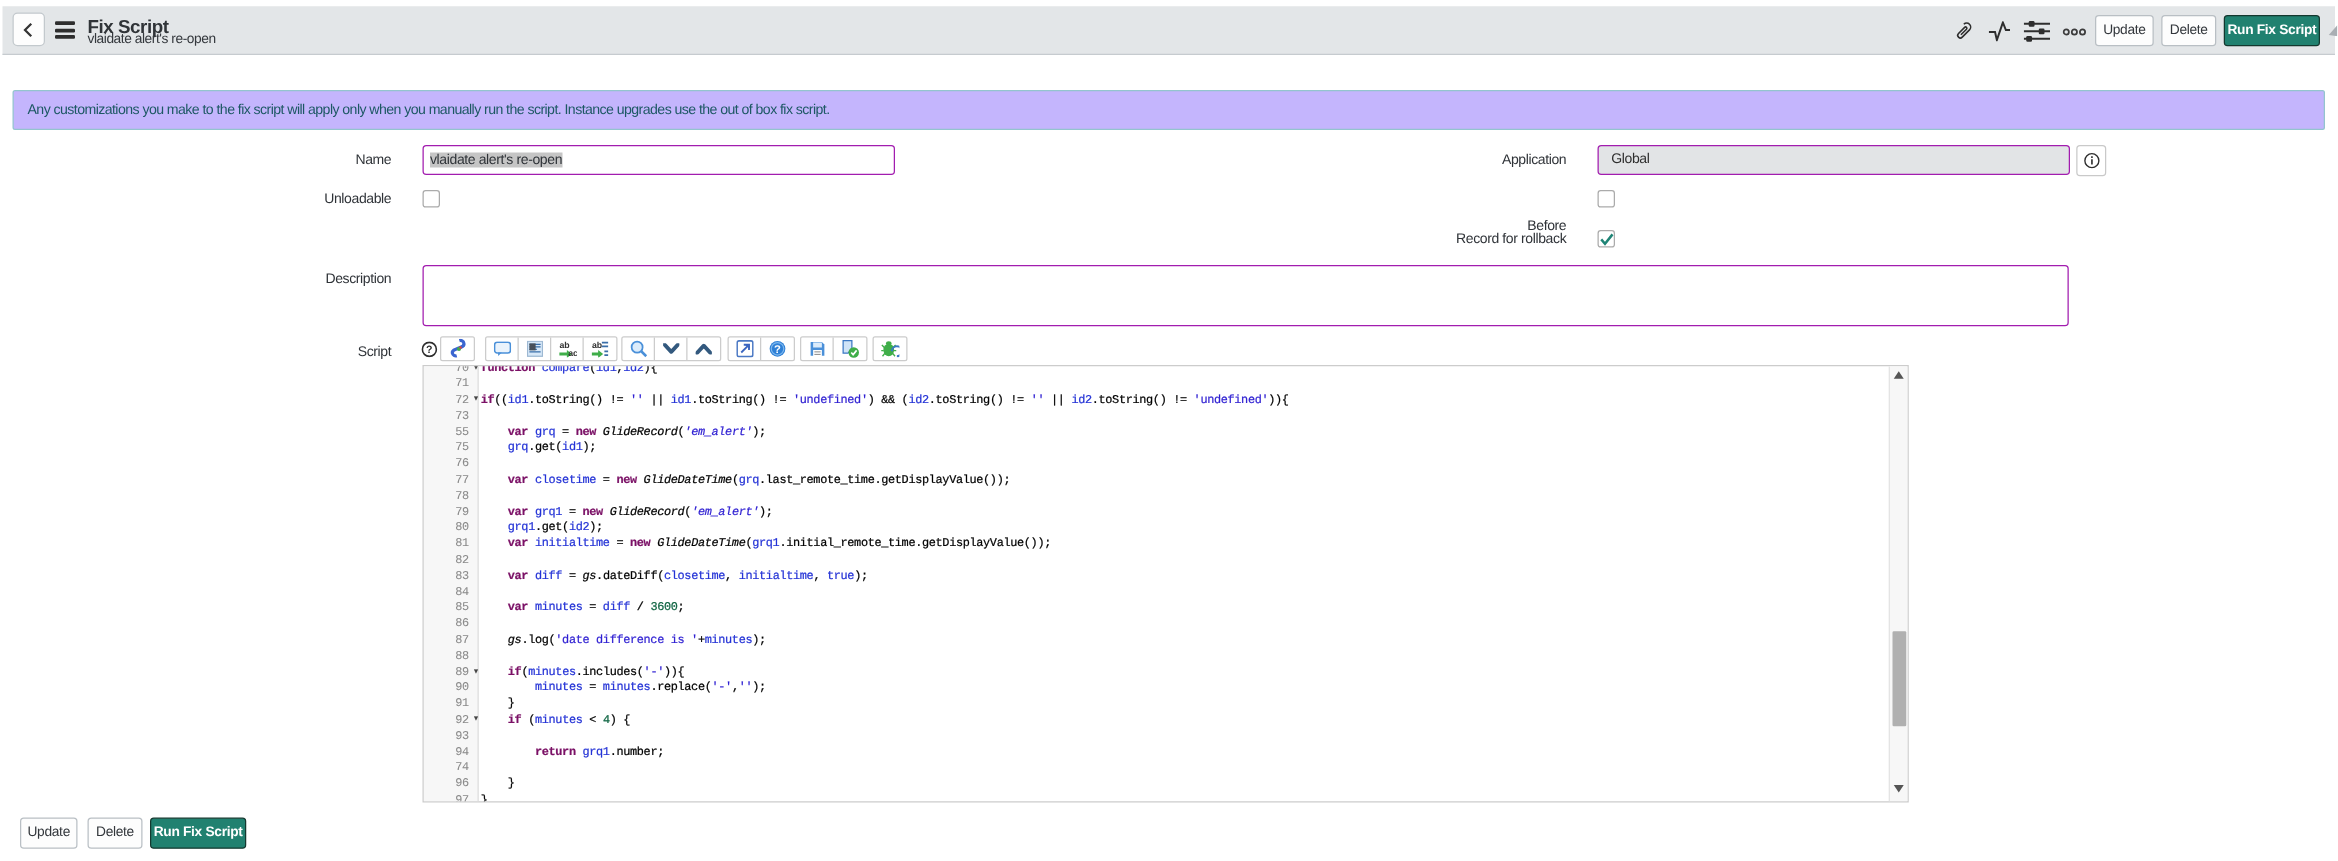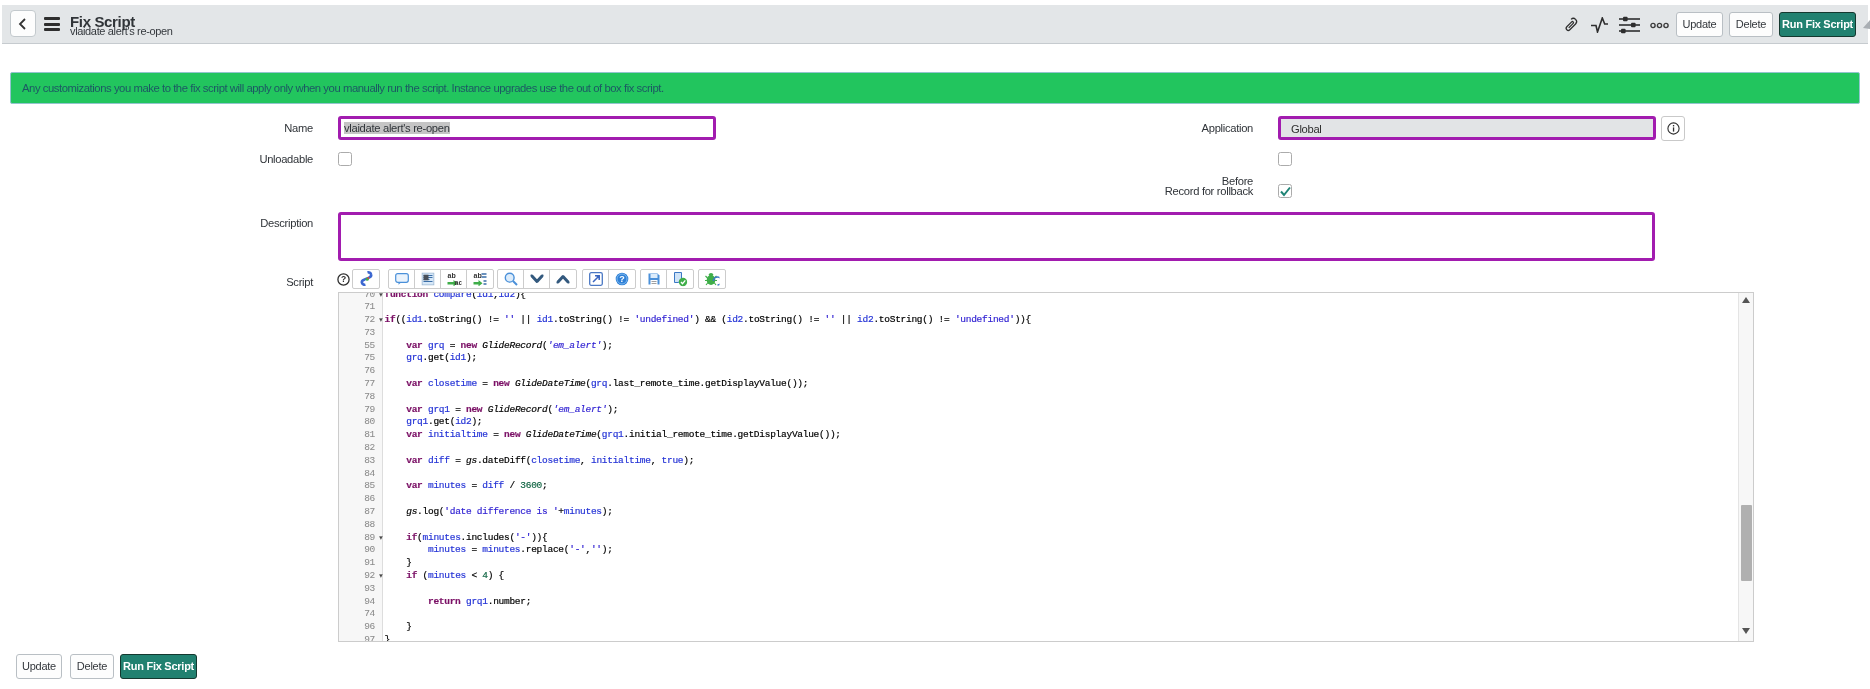--- a/index.html
+++ b/index.html
@@ -14,36 +14,36 @@
   .bar { left:44px; width:16px; height:3px; background:#2e2e2e; border-radius:1px; }
   #ttl1 { left:70px; top:13px; font-size:15px; letter-spacing:-0.35px; font-weight:bold; color:#303438; }
   #ttl2 { left:70px; top:24.5px; font-size:11px; letter-spacing:-0.35px; color:#34383d; }
   .hbtn { top:12px; height:25px; background:#fdfdfd; border:1px solid #b9bfc4;
           border-radius:3px; font-size:11px; letter-spacing:-0.25px; color:#33373c; text-align:center;
           line-height:23px; }
   .tealbtn { background:#218170 !important; border:1px solid #14382f !important;
              color:#fff !important; font-weight:bold; letter-spacing:-0.25px;
              white-space:nowrap; }
   
-  #banner { left:10px; top:72px; width:1850px; height:32px; background:#22c55e;
+  #banner { left:10px; top:72px; width:1850px; height:32px; background:#c4b5fd;
             border:1px solid #93c4ce; border-radius:2px; font-size:11.3px; letter-spacing:-0.45px;
             color:#1d5864; line-height:30px; padding-left:11px; }
   
   .lbl { font-size:11.2px; letter-spacing:-0.3px; color:#2f3338; text-align:right; width:160px; }
-  .inp { height:24px; border:3px solid #a21caf; border-radius:3px; background:#fff;
+  .inp { height:24px; border:1px solid #a21caf; border-radius:3px; background:#fff;
          font-size:12.4px; color:#2e2e2e; }
   .cb { width:14px; height:14px; border:1px solid #ababab; border-radius:2.5px; background:#fff; }
   
   .tbg { top:268.5px; height:20px; background:#fff; border:1px solid #ccc; border-radius:2px;
          display:flex; }
   .tb { width:26px; height:18px; border-right:1px solid #ccc; position:relative; }
   .tb:last-child { border-right:none; }
   .tb svg { position:absolute; left:50%; top:50%; transform:translate(-50%,-50%); }
   
-  #ed { left:338px; top:292px; width:1416px; height:350px; border:1px solid #ccc;
+  #ed { left:338px; top:292px; width:1189px; height:350px; border:1px solid #ccc;
         background:#fff; overflow:hidden; }
   #edin { position:absolute; left:0; top:-4.5px; width:100%; }
   .cl { height:12.8px; white-space:pre; font-family:"Liberation Mono", monospace;
         font-size:9.5px; line-height:12.8px; letter-spacing:-0.27px;
         -webkit-text-stroke:0.18px; }
   .gut { position:absolute; left:0; width:44px; height:12.8px; }
   .ln { position:absolute; right:8px; color:#8a8a8a; -webkit-text-stroke:0.05px; }
   .fa { position:absolute; right:0px; color:#444; font-size:8px; }
   .cd { margin-left:45.5px; color:#000; }
   .k { color:#7b1166; font-weight:bold; }

